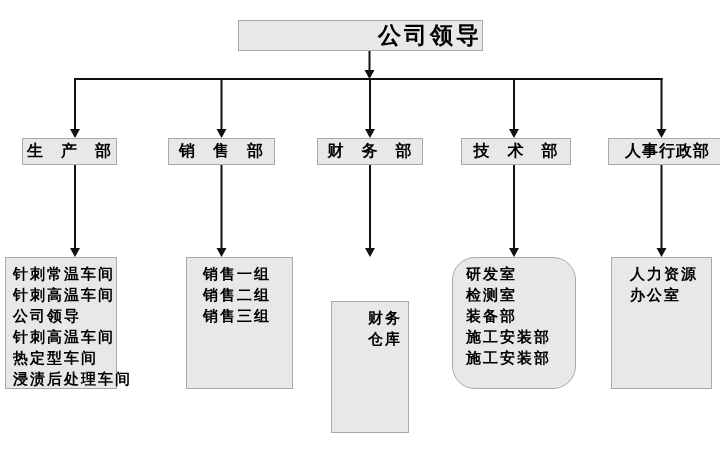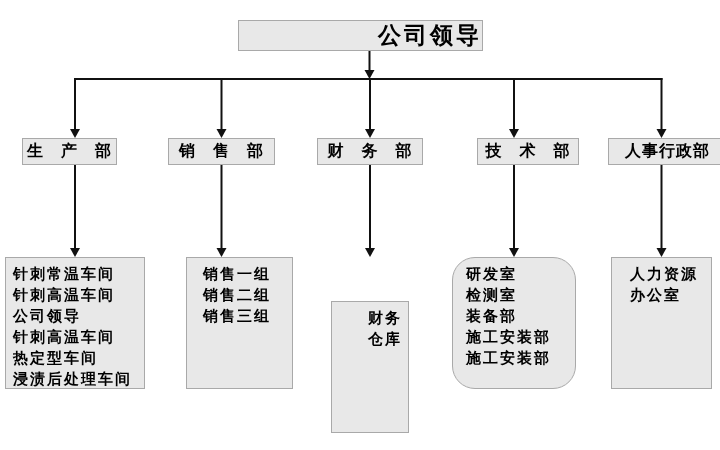--- a/index.html
+++ b/index.html
@@ -38,34 +38,34 @@
     top: 138px;
     height: 27px;
     display: flex; align-items: center; justify-content: center;
     font-size: 16px;
     letter-spacing: 1px;
     white-space: pre;
   }
   .dept-1 { left: 22px;  width: 95px; }
   .dept-2 { left: 168px; width: 107px; }
   .dept-3 { left: 317px; width: 106px; }
-  .dept-4 { left: 477px; width: 102px; }
+  .dept-4 { left: 461px; width: 110px; }
   .dept-5 { left: 608px; width: 119px; }
   .unit-node {
     top: 257px;
     height: 132px;
     padding-top: 5px;
     font-size: 15px;
     letter-spacing: 2px;
   }
   .unit-node .unit-line {
     line-height: 21px;
     white-space: nowrap;
   }
-  .units-1 { left: 5px;   width: 140px; padding-left: 7px;  }
+  .units-1 { left: 5px;   width: 112px; padding-left: 7px;  }
   .units-2 { left: 186px; width: 107px; padding-left: 16px; }
   .units-3 { left: 331px; width: 78px;  padding-left: 36px; margin-top: 44px; }
   .units-4 { left: 452px; width: 124px; padding-left: 13px; border-radius: 23px; }
   .units-5 { left: 611px; width: 101px; padding-left: 18px; }
 </style>
 </head>
 <body>
 
 <div class="canvas">
 

